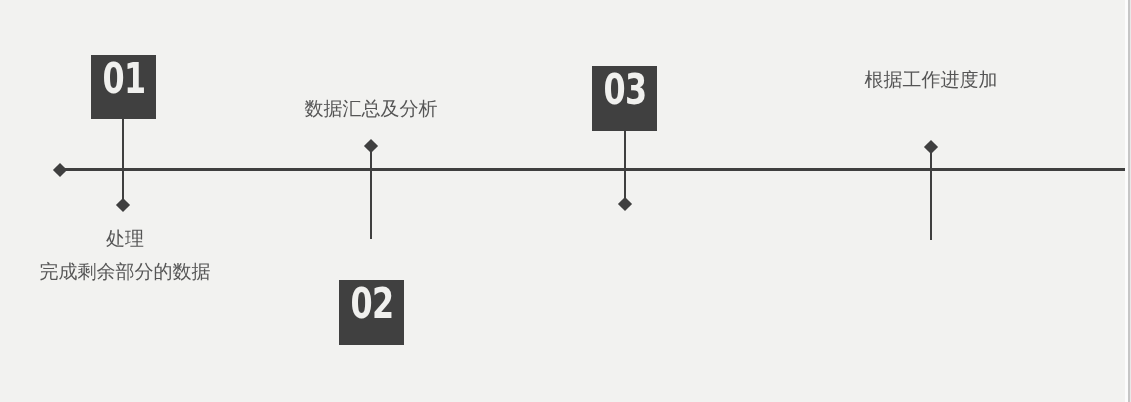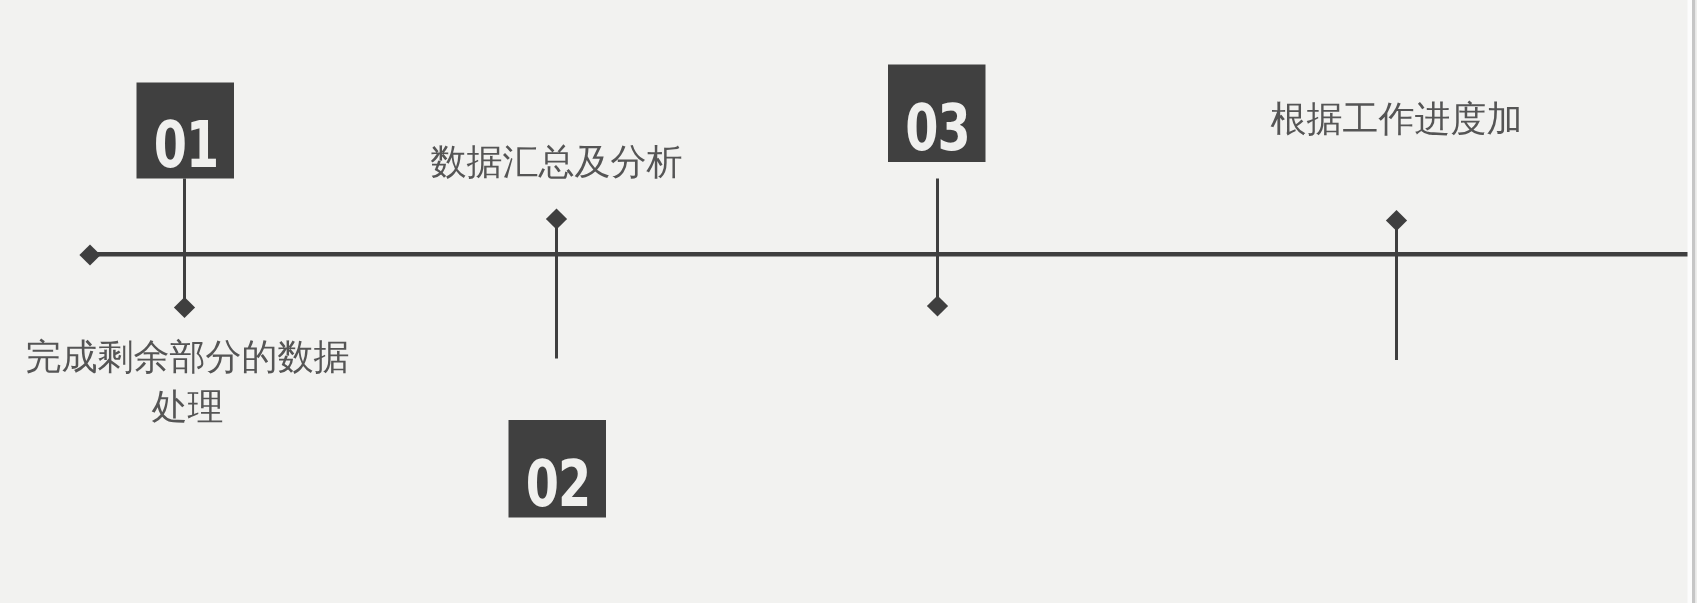--- a/index.html
+++ b/index.html
@@ -49,41 +49,41 @@
   .c3 { left: 624px; top: 119px; height: 82px; }
   .c4 { left: 930px; top: 151px; height: 89px; }
   .d1 { left: 118px; top: 200px; }
   .d2 { left: 366px; top: 141px; }
   .d3 { left: 620px; top: 199px; }
   .d4 { left: 926px; top: 142px; }
   
   .num-box {
     position: absolute; width: 65px; height: 64px;
     background: #404040;
-    display: flex; align-items: flex-end; justify-content: center;
+    display: flex; align-items: flex-start; justify-content: center;
   }
   .b1 { left: 91px;  top: 55px; }
   .b2 { left: 339px; top: 239px; height: 65px; margin-top: 41px; }
-  .b3 { left: 592px; top: 43px; height: 65px; }
+  .b3 { left: 592px; top: 66px; height: 65px; }
   .b4 { left: 899px; top: 240px; }
   .num-box .num {
     font-family: "DejaVu Sans", sans-serif;
     font-weight: 700;
     font-size: 43px;
     line-height: 1;
     color: #f0f0ee;
     letter-spacing: -1px;
     transform: scaleX(0.74);
     padding-top: 2px;
   }
   
   .label {
     position: absolute;
     color: #555555;
-    font-size: 24px;
+    font-size: 19px;
     line-height: 33px;
     text-align: center;
   }
   .label span { display: block; }
   .l1 { left: 0px;   top: 222px; width: 250px; }
   .l2 { left: 271px; top: 92px;  width: 200px; }
   .l3 { left: 535px; top: 222px; width: 180px; }
   .l4 { left: 831px; top: 63px;  width: 200px; }
 </style>
 </head>
@@ -93,22 +93,22 @@
 
   <div class="axis"></div>
   <div class="diamond axis-start"></div>
 
   <div class="connector c1"></div>
   <div class="diamond d1"></div>
   <div class="num-box b1">
     <span class="num">01</span>
   </div>
   <div class="label l1">
+    <span>处理</span>
     <span>完成剩余部分的数据</span>
-    <span>处理</span>
   </div>
 
   <div class="connector c2"></div>
   <div class="diamond d2"></div>
   <div class="num-box b2">
     <span class="num">02</span>
   </div>
   <div class="label l2">
     <span>数据汇总及分析</span>
   </div>

